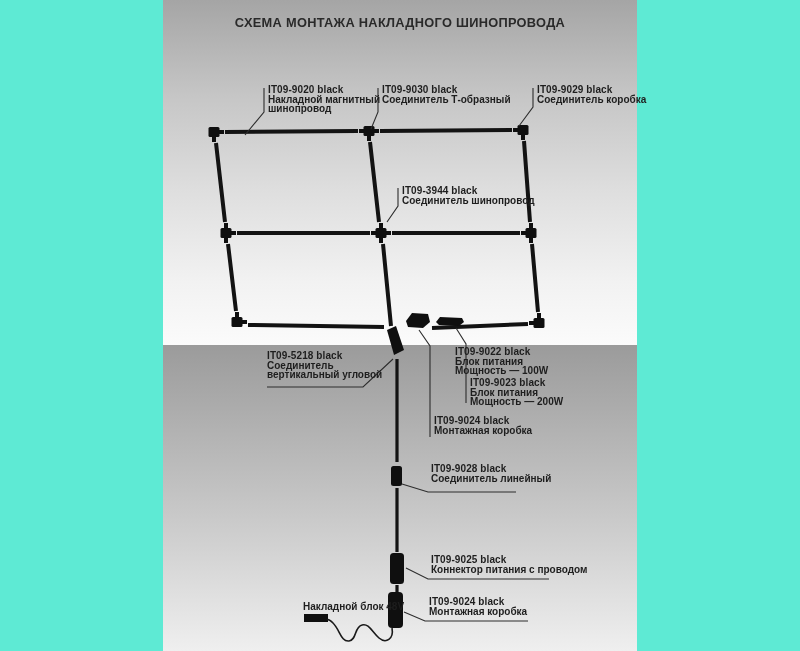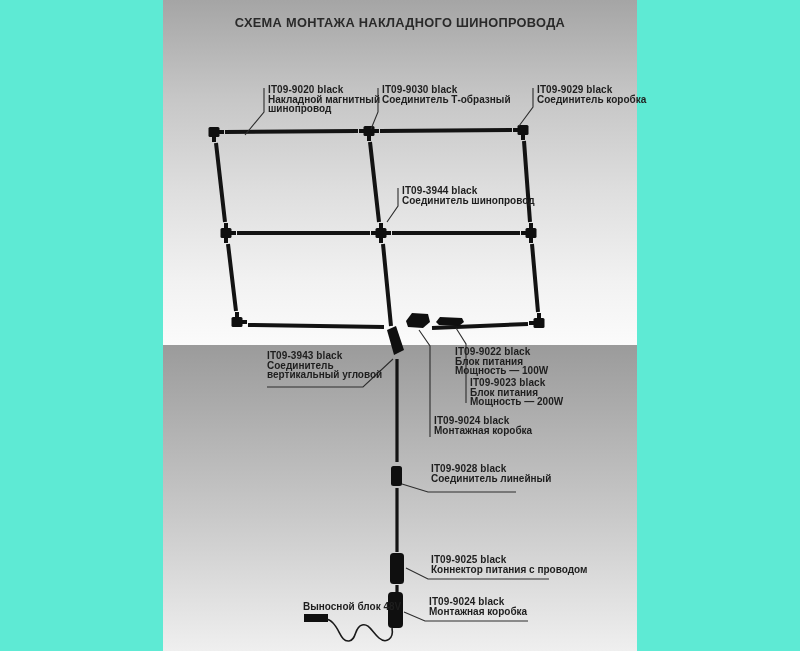--- a/index.html
+++ b/index.html
@@ -129,21 +129,21 @@
     <div class="code">IT09-9029 black</div>
     <div class="plain">Соединитель коробка</div>
   </div>
 
   <div class="lbl" style="left:402px;top:186px">
     <div class="code">IT09-3944 black</div>
     <div class="plain">Соединитель шинопровод</div>
   </div>
 
   <div class="lbl" style="left:267px;top:351px">
-    <div class="code">IT09-3943 black</div>
+    <div class="code">IT09-5218 black</div>
     <div class="plain">Соединитель</div>
     <div class="plain">вертикальный угловой</div>
   </div>
 
   <div class="lbl" style="left:455px;top:347px">
     <div class="code">IT09-9022 black</div>
     <div class="plain">Блок питания</div>
     <div class="plain">Мощность — 100W</div>
   </div>
 
@@ -167,16 +167,16 @@
     <div class="code">IT09-9025 black</div>
     <div class="plain">Коннектор питания с проводом</div>
   </div>
 
   <div class="lbl" style="left:429px;top:597px">
     <div class="code">IT09-9024 black</div>
     <div class="plain">Монтажная коробка</div>
   </div>
 
   <div class="lbl" style="left:303px;top:602px">
-    <div class="plain">Выносной блок 48V</div>
+    <div class="plain">Накладной блок 48V</div>
   </div>
 
 </div>
 
 </body></html>

